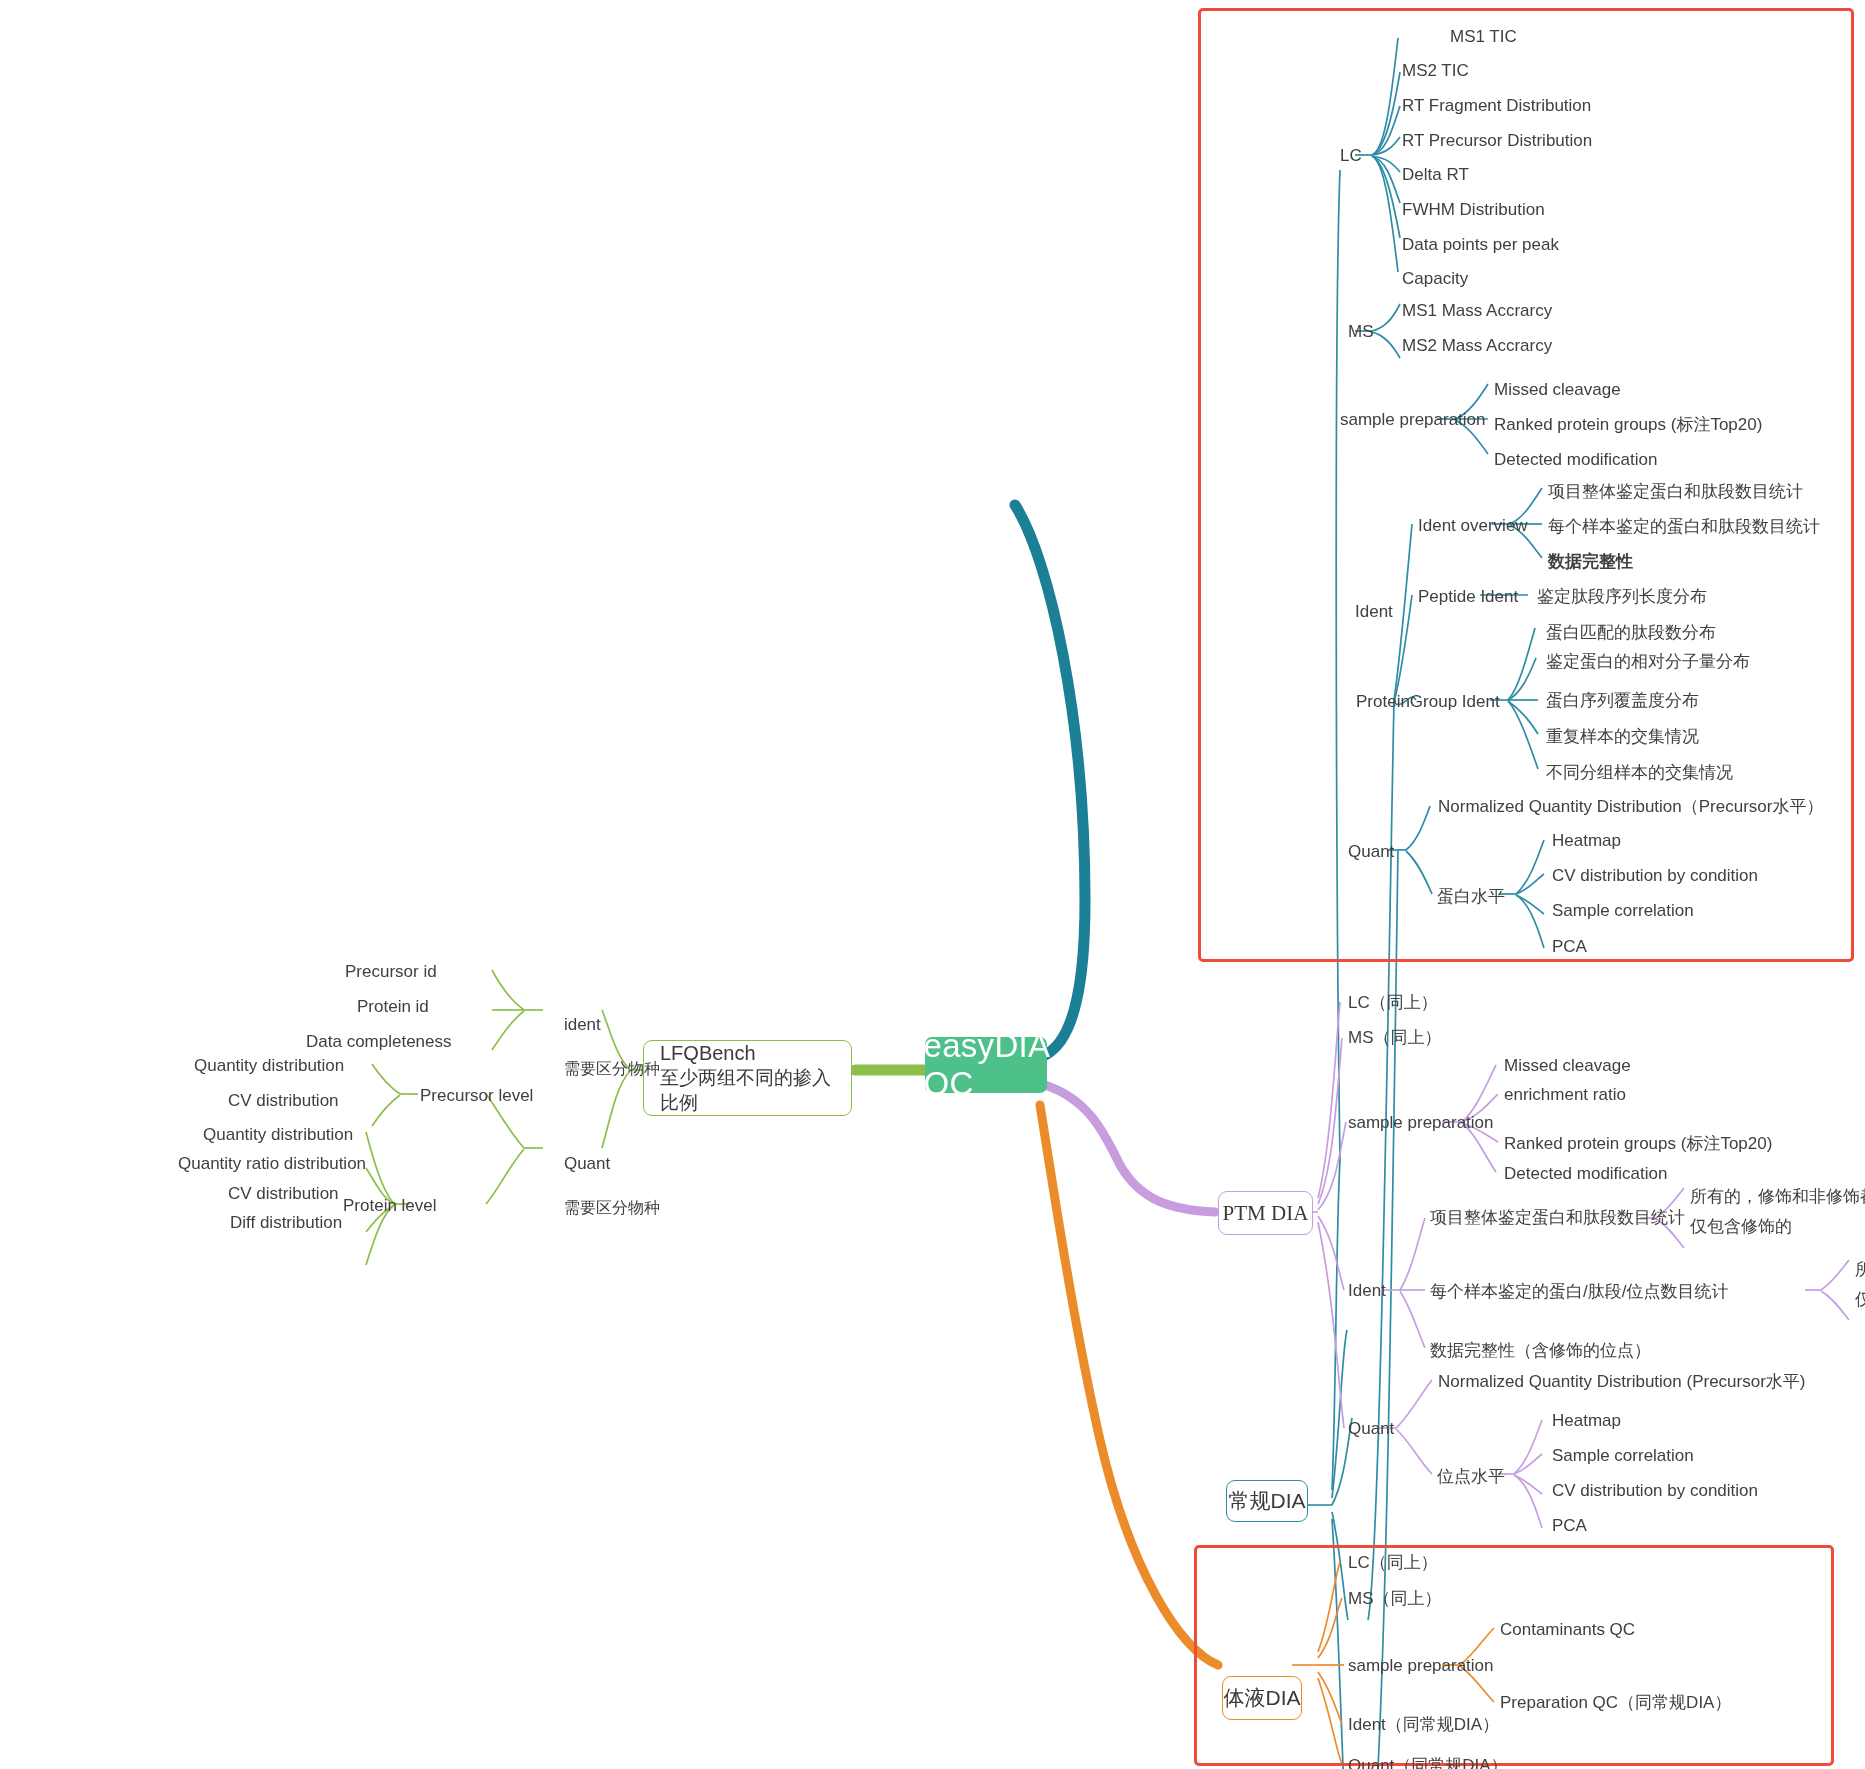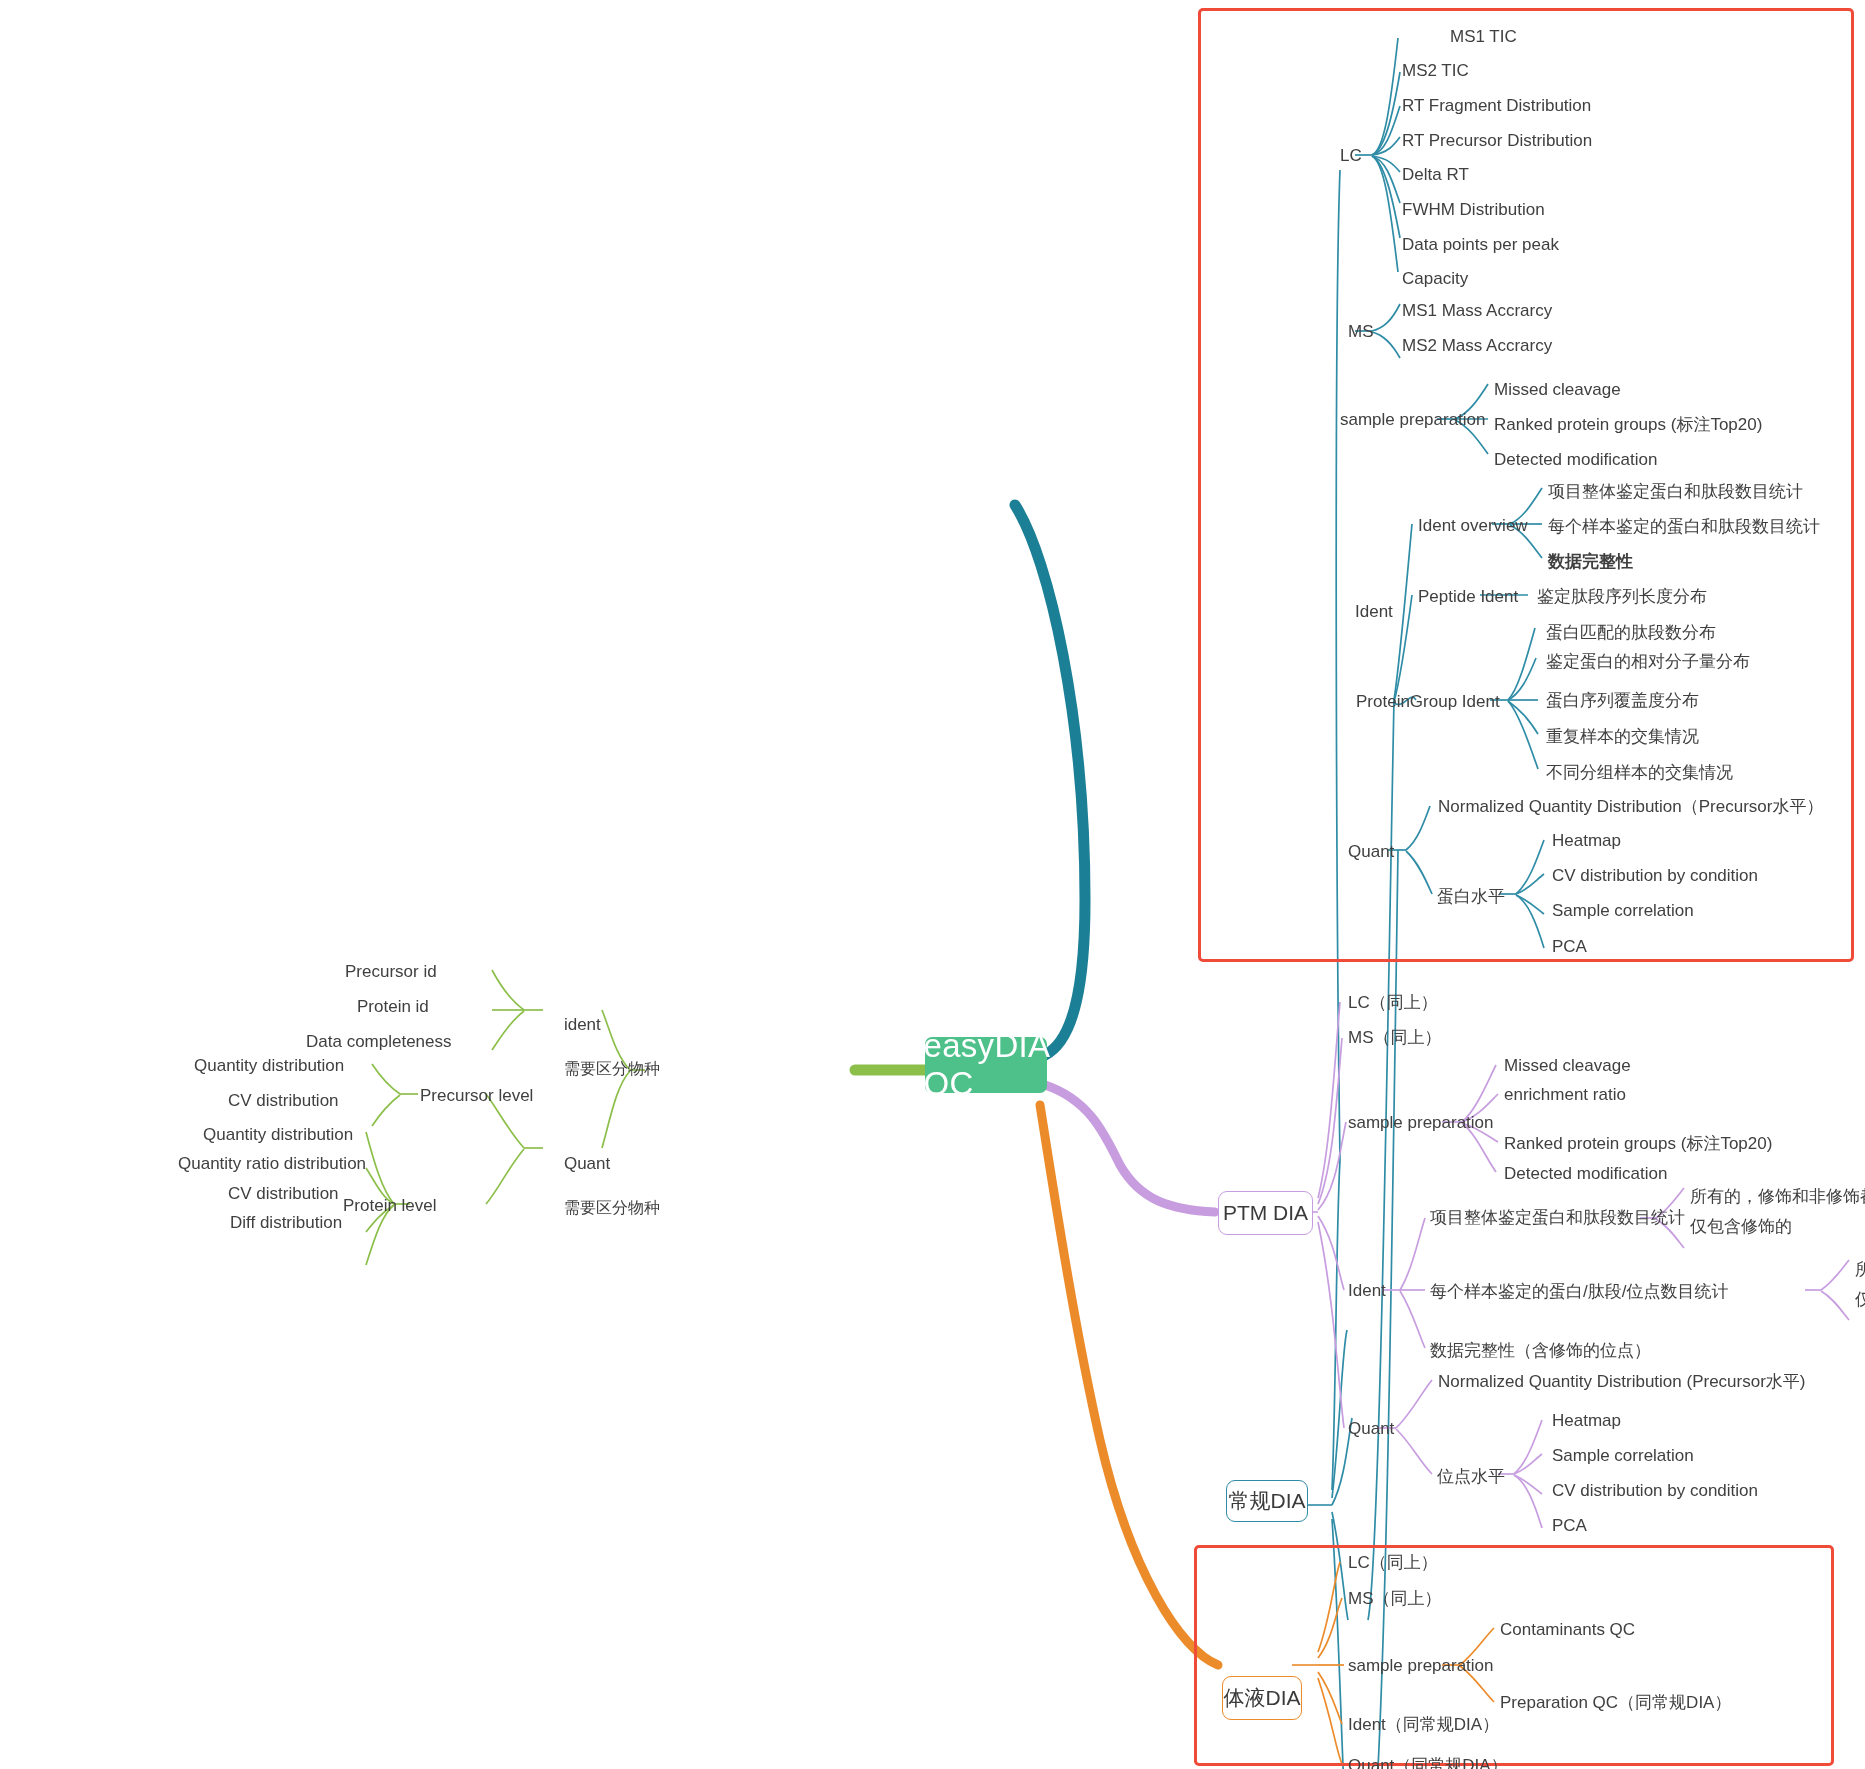--- a/index.html
+++ b/index.html
@@ -7,21 +7,21 @@
   #canvas{position:relative;width:1865px;height:1769px;overflow:hidden;background:#fff;}
 
   svg.links{position:absolute;left:0;top:0;width:1865px;height:1769px;pointer-events:none;}
 
   .node{position:absolute;white-space:pre;line-height:1.28;}
   .leaf{font-size:17px;color:#404040;}
 
   
   .box{position:absolute;border-radius:9px;border:1.6px solid #2f8ca6;background:#fff;
        display:flex;align-items:center;justify-content:center;font-size:21px;color:#3a3a3a;}
-  .box.purple{border-color:#c79de0;}
+  .box.purple{border-color:#c79de0;font-family:Liberation Serif, serif;}
   .box.orange{border-color:#ec8b2a;}
   .box.green{border-color:#8cbf4a;padding:8px 16px;font-size:21px;line-height:1.3;text-align:left;
              justify-content:flex-start;}
 
   .center-node{position:absolute;background:#4ec08a;border-radius:10px;color:#fff;
        display:flex;align-items:center;justify-content:center;font-size:33px;letter-spacing:.3px;}
 
   
   .redbox{position:absolute;border:3.4px solid #f04a38;border-radius:5px;pointer-events:none;}
 
@@ -212,20 +212,24 @@
   <div class="redbox" style="left:1194px;top:1545px;width:634px;height:215px;"></div>
 
   <div class="center-node" style="left:925px;top:1037px;width:122px;height:56px;border-radius:7px;">easyDIA QC</div>
 
   <div class="box" style="left:1226px;top:1480px;width:80px;height:40px;">常规DIA</div>
 
   <div class="box purple" style="left:1218px;top:1191px;width:93px;height:42px;">PTM DIA</div>
 
   <div class="box orange" style="left:1222px;top:1644px;width:78px;height:42px;margin-top:32px;">体液DIA</div>
 
+  <div class="box green twoline" style="left:643px;top:1040px;width:175px;height:58px;flex-direction:column;align-items:flex-start;justify-content:center;">
+    <span style="font-size:20px;">LFQBench</span>
+    <span style="font-size:19px;">至少两组不同的掺入比例</span>
+  </div>
 
   <div class="node leaf" style="left:1340px;top:145px;">LC</div>
   <div class="node leaf" style="left:1402px;top:26px;margin-left:48px;">MS1 TIC</div>
   <div class="node leaf" style="left:1402px;top:60px;">MS2 TIC</div>
   <div class="node leaf" style="left:1402px;top:95px;">RT Fragment Distribution</div>
   <div class="node leaf" style="left:1402px;top:130px;">RT Precursor Distribution</div>
   <div class="node leaf" style="left:1402px;top:164px;">Delta RT</div>
   <div class="node leaf" style="left:1402px;top:199px;">FWHM Distribution</div>
   <div class="node leaf" style="left:1402px;top:234px;">Data points per peak</div>
   <div class="node leaf" style="left:1402px;top:268px;">Capacity</div>

